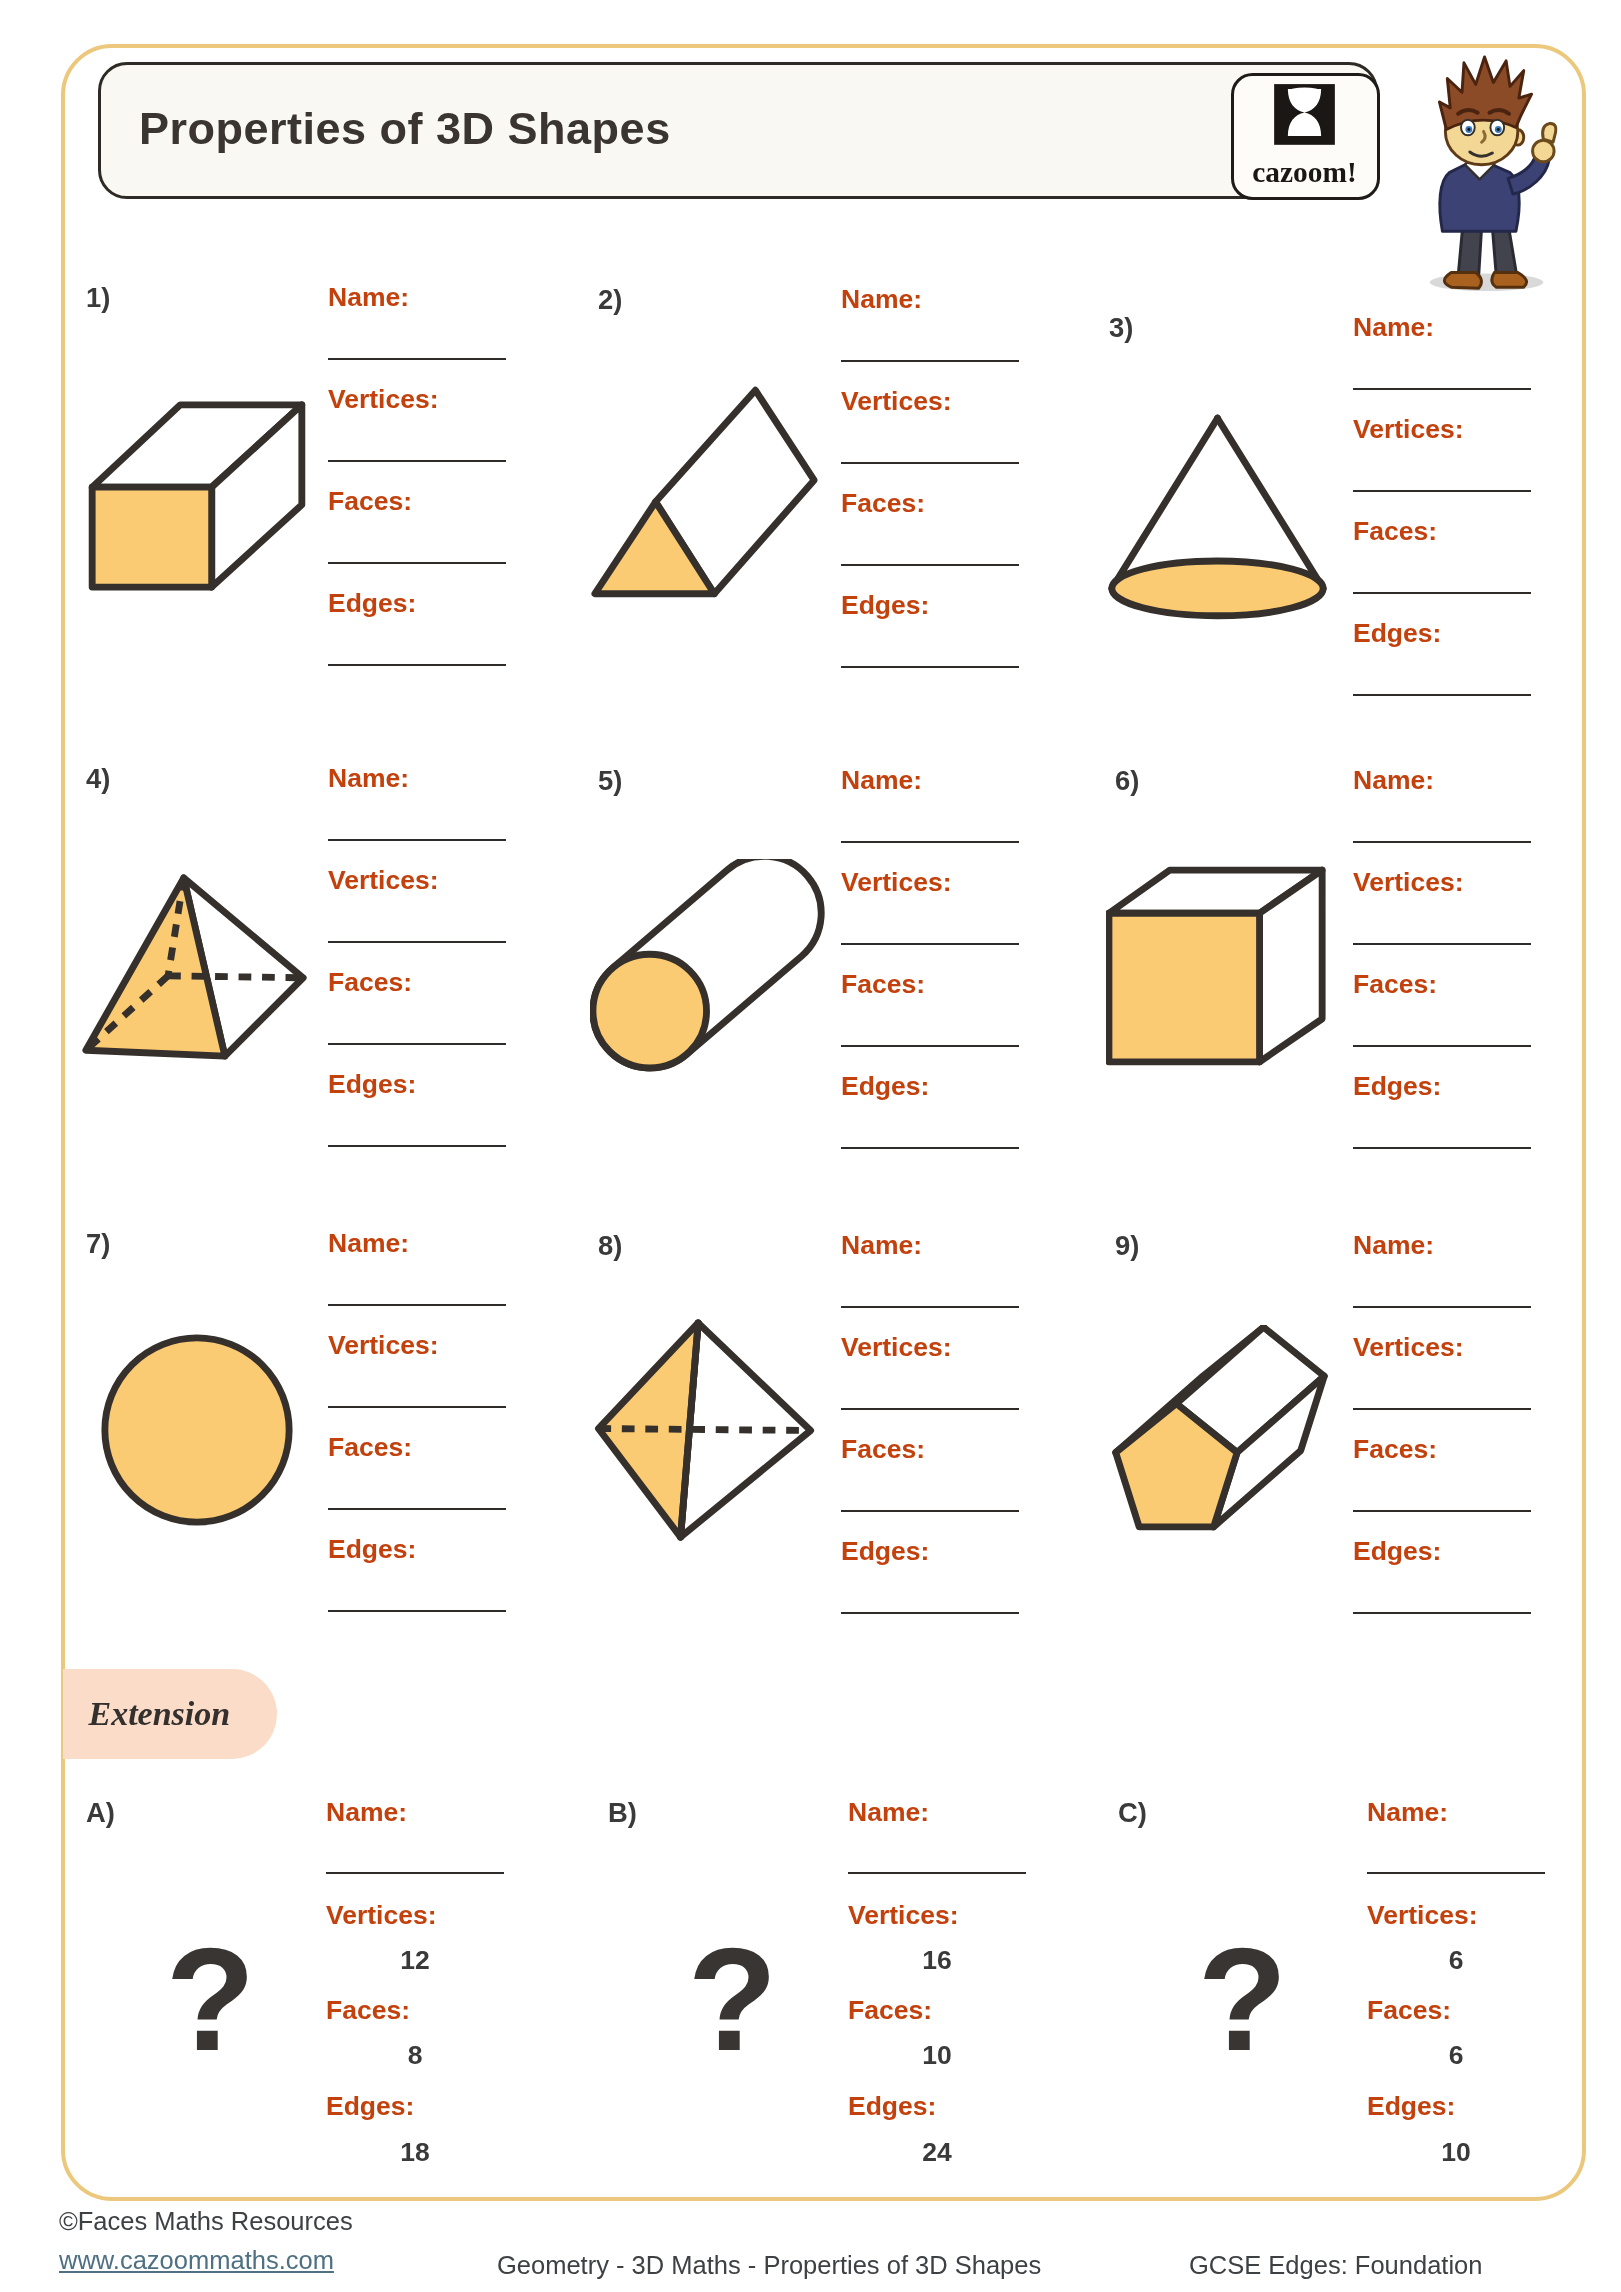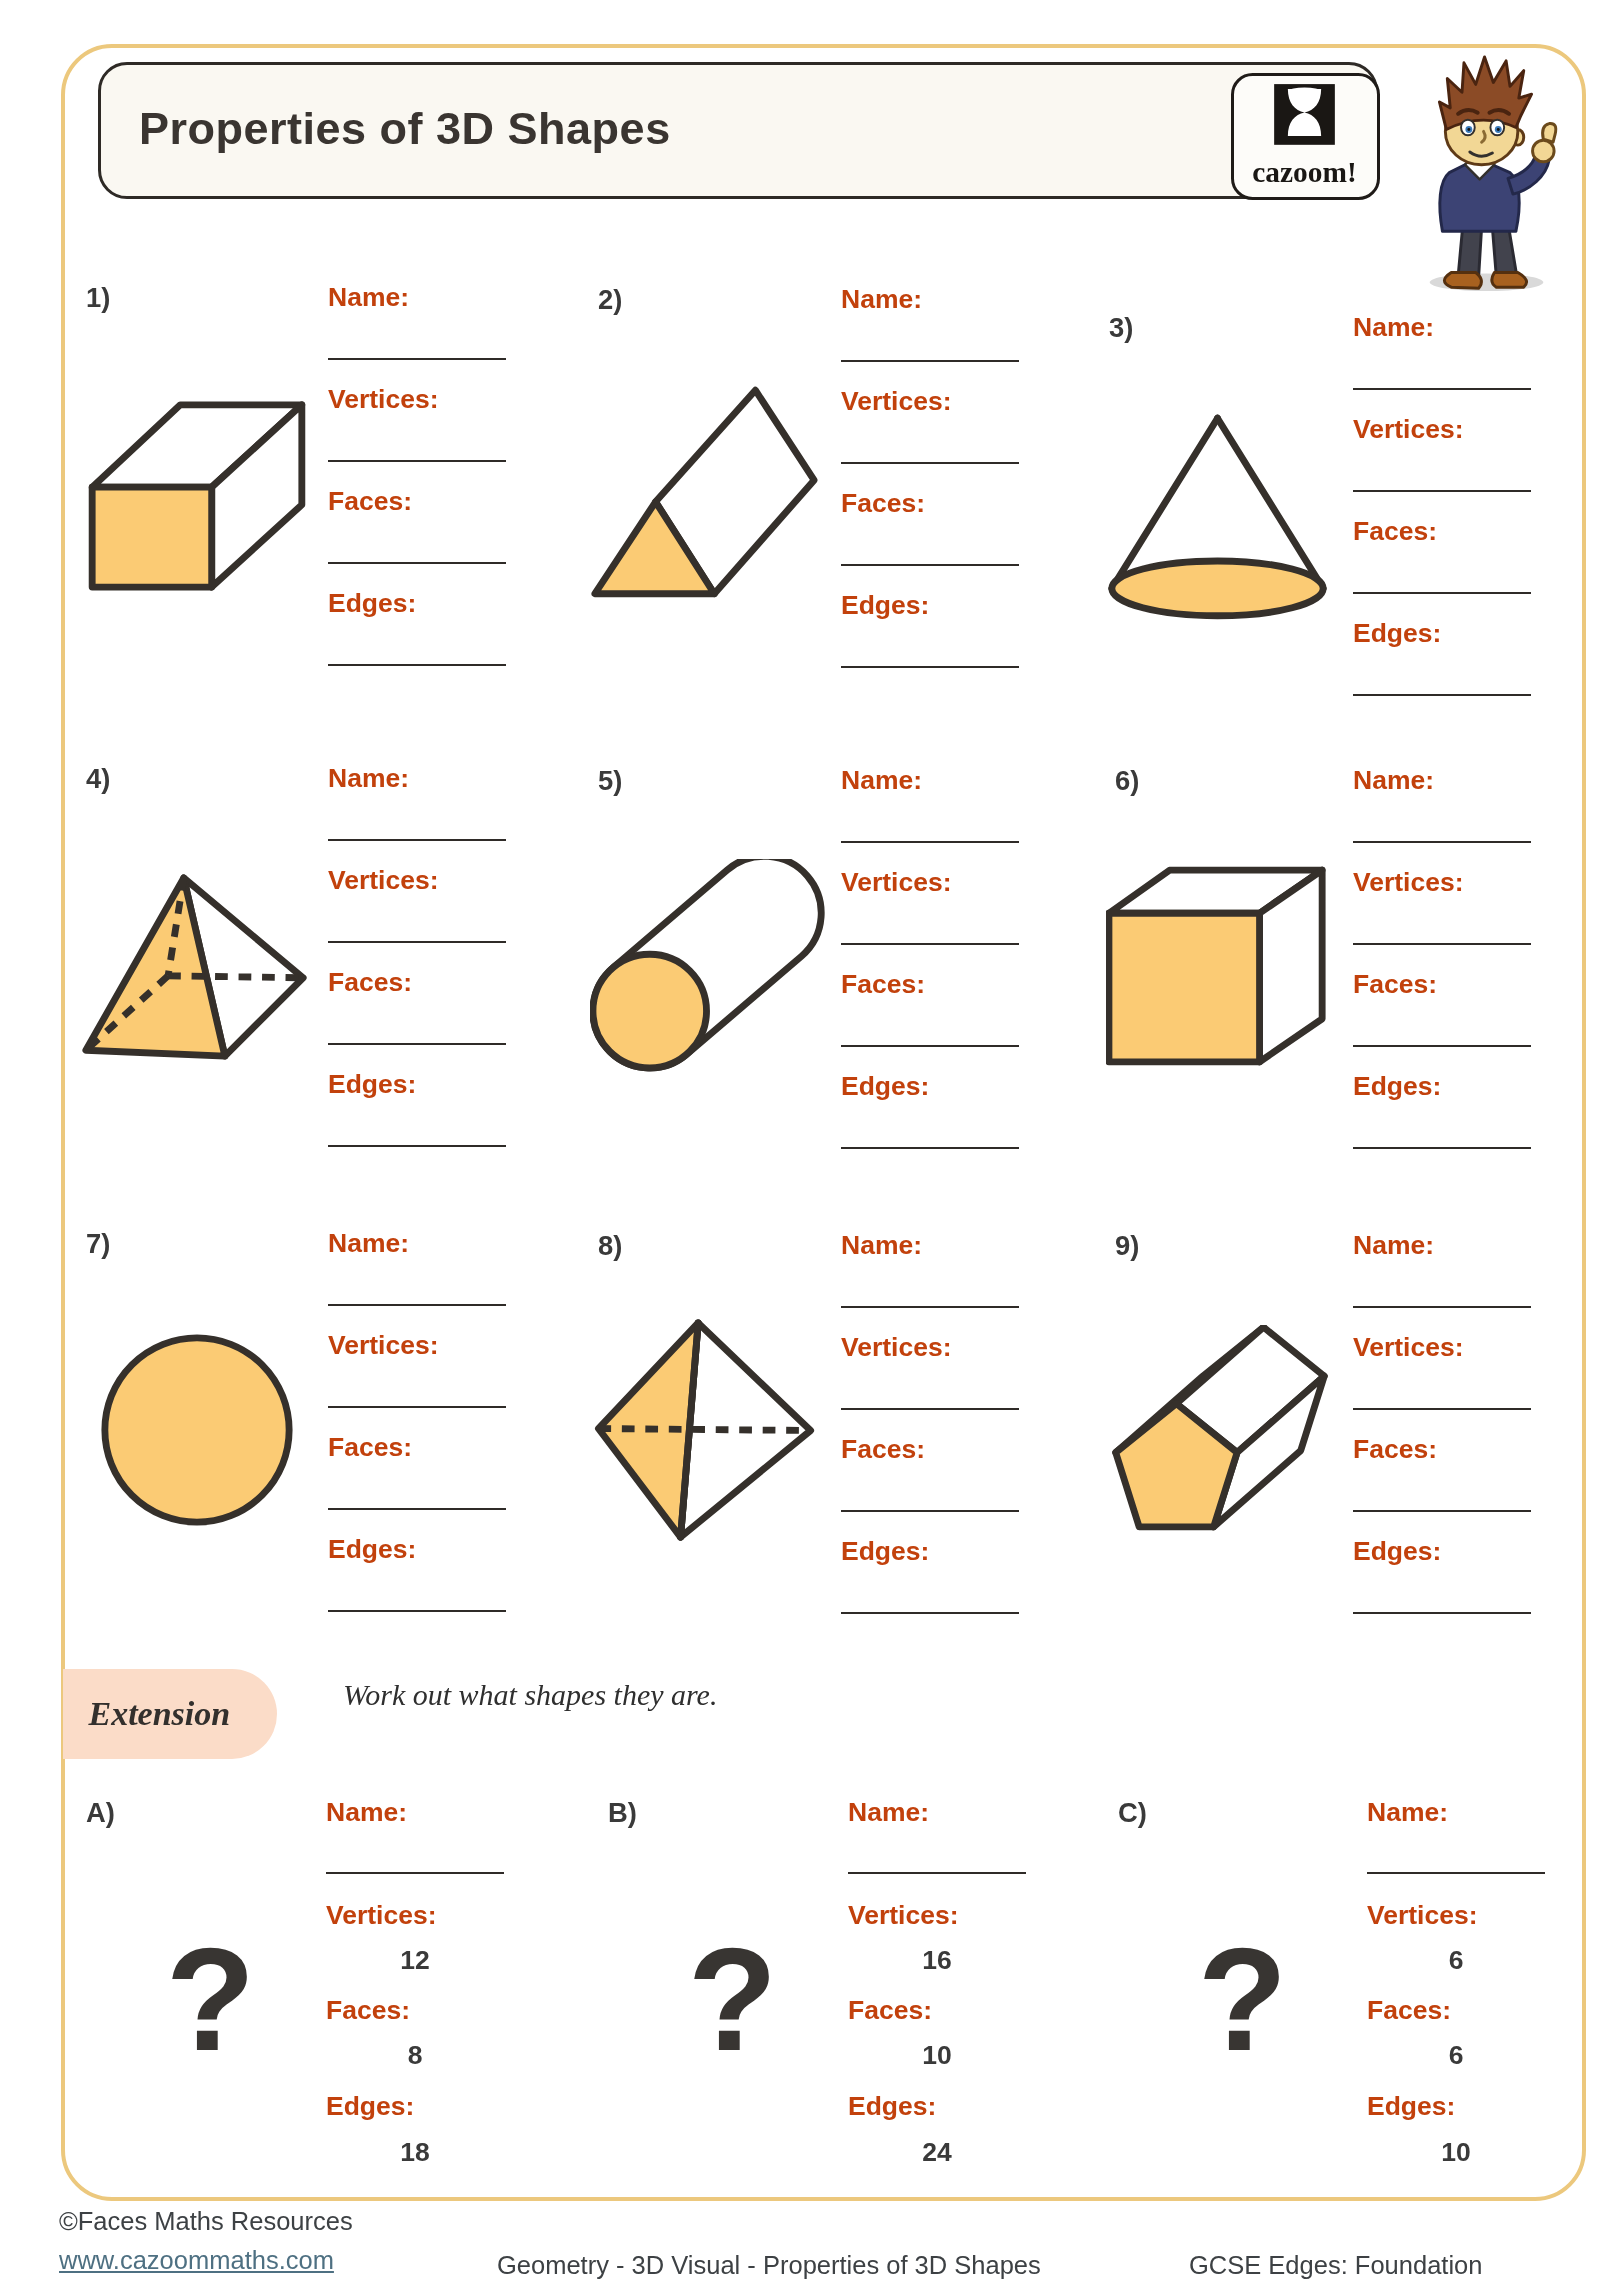--- a/index.html
+++ b/index.html
@@ -272,21 +272,20 @@
   <span class="lab lt2">Faces:</span>
     <input class="ans la2" style="">
   <span class="lab lt3">Edges:</span>
     <input class="ans la3" style="">
 </div>
 
 <div class="abs ext-badge">
   <span>Extension</span>
 </div>
 <div class="abs ext-instr">
-  <div>Work out what shapes they are.</div>
 </div>
 
 <div class="abs ext-letter" style="left:86px;top:1797px;">A)</div>
 <div class="abs qmark" style="left:142px;top:1926px;">?</div>
 <div class="abs stats" style="left:326px;top:1797px;">
   <span class="lab st-name">Name:</span>
     <input class="ans st-line" style="">
   <span class="lab st-l1">Vertices:</span>
   <span class="s-val st-v1">12</span>
   <span class="lab st-l2">Faces:</span>
@@ -316,15 +315,15 @@
   <span class="lab st-l1">Vertices:</span>
   <span class="s-val st-v1">6</span>
   <span class="lab st-l2">Faces:</span>
   <span class="s-val st-v2">6</span>
   <span class="lab st-l3">Edges:</span>
   <span class="s-val st-v3">10</span>
 </div>
 
 <div class="abs foot" style="left:59px;top:2207px;">©Faces Maths Resources</div>
 <a class="abs foot-link" href="#" style="left:59px;top:2246px;text-align:center;">www.cazoommaths.com</a>
-<div class="abs foot" style="left:497px;top:2251px;">Geometry - 3D Visual - Properties of 3D Shapes</div>
+<div class="abs foot" style="left:497px;top:2251px;">Geometry - 3D Maths - Properties of 3D Shapes</div>
 <div class="abs foot" style="left:1189px;top:2251px;">GCSE Edges: Foundation</div>
 
 
 </body></html>

